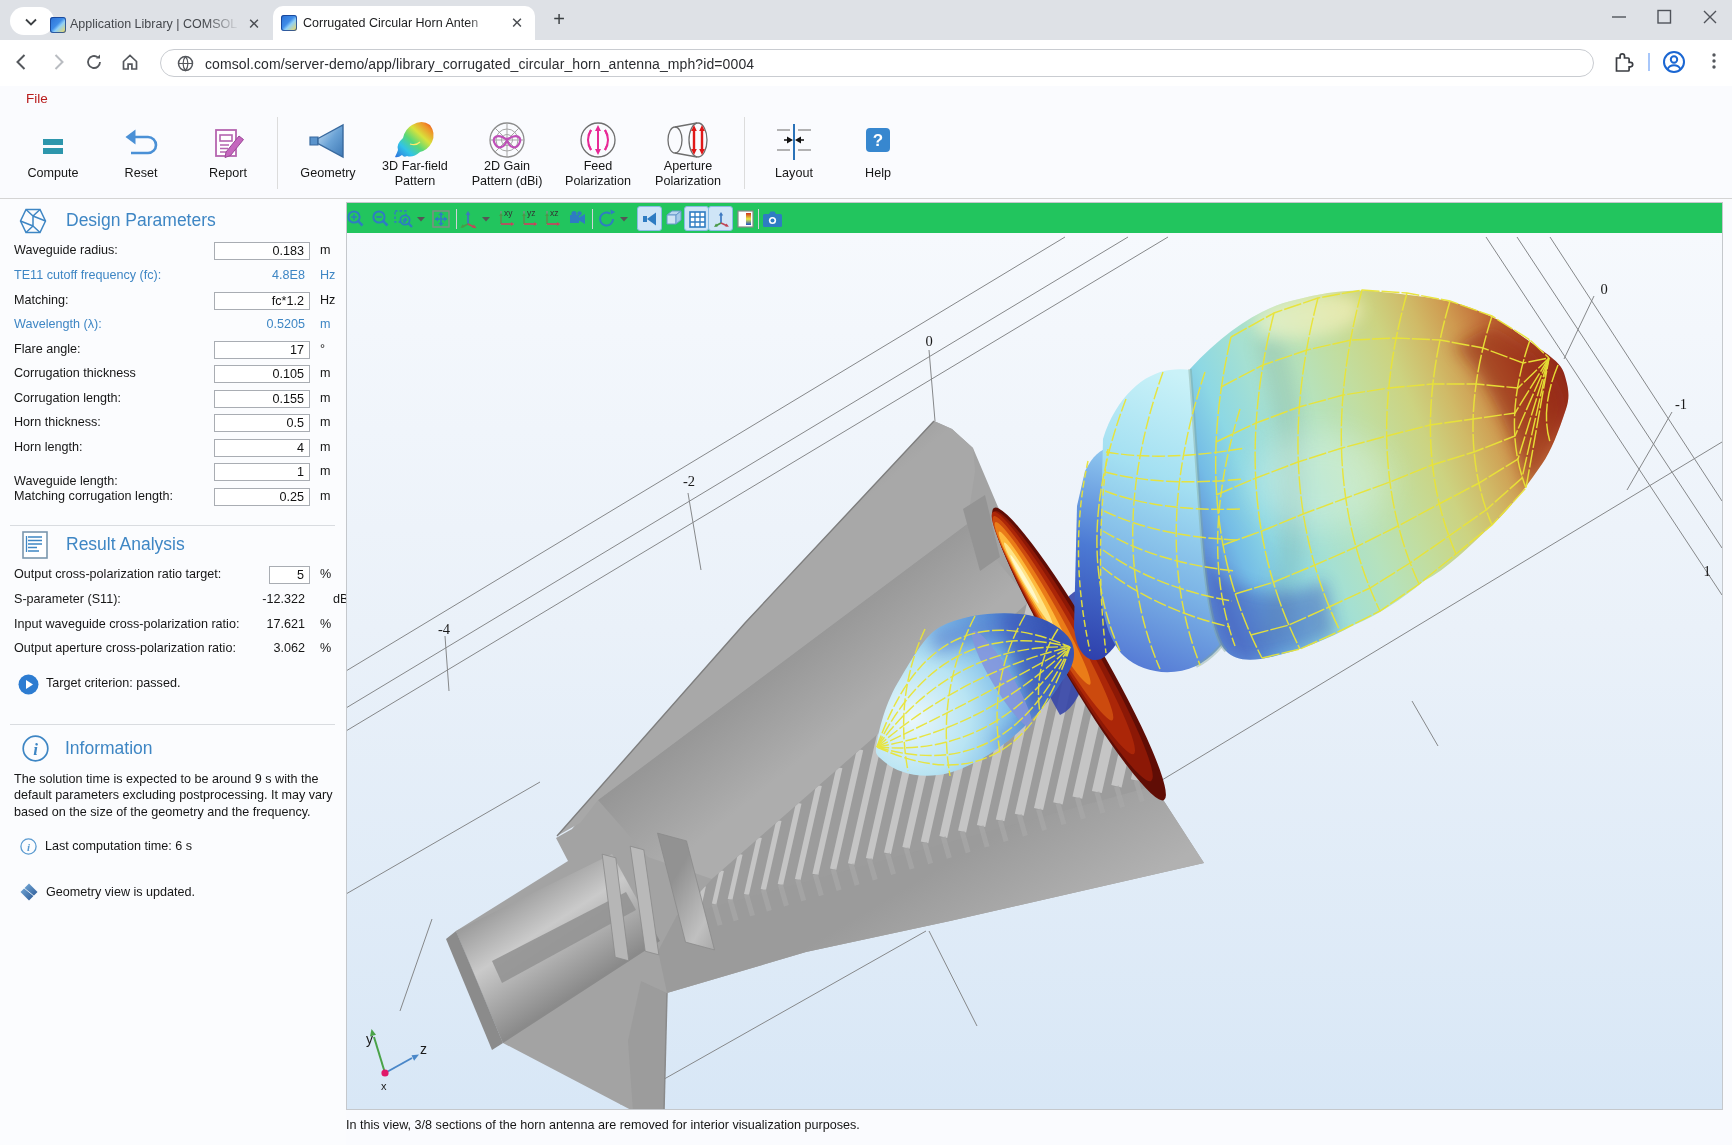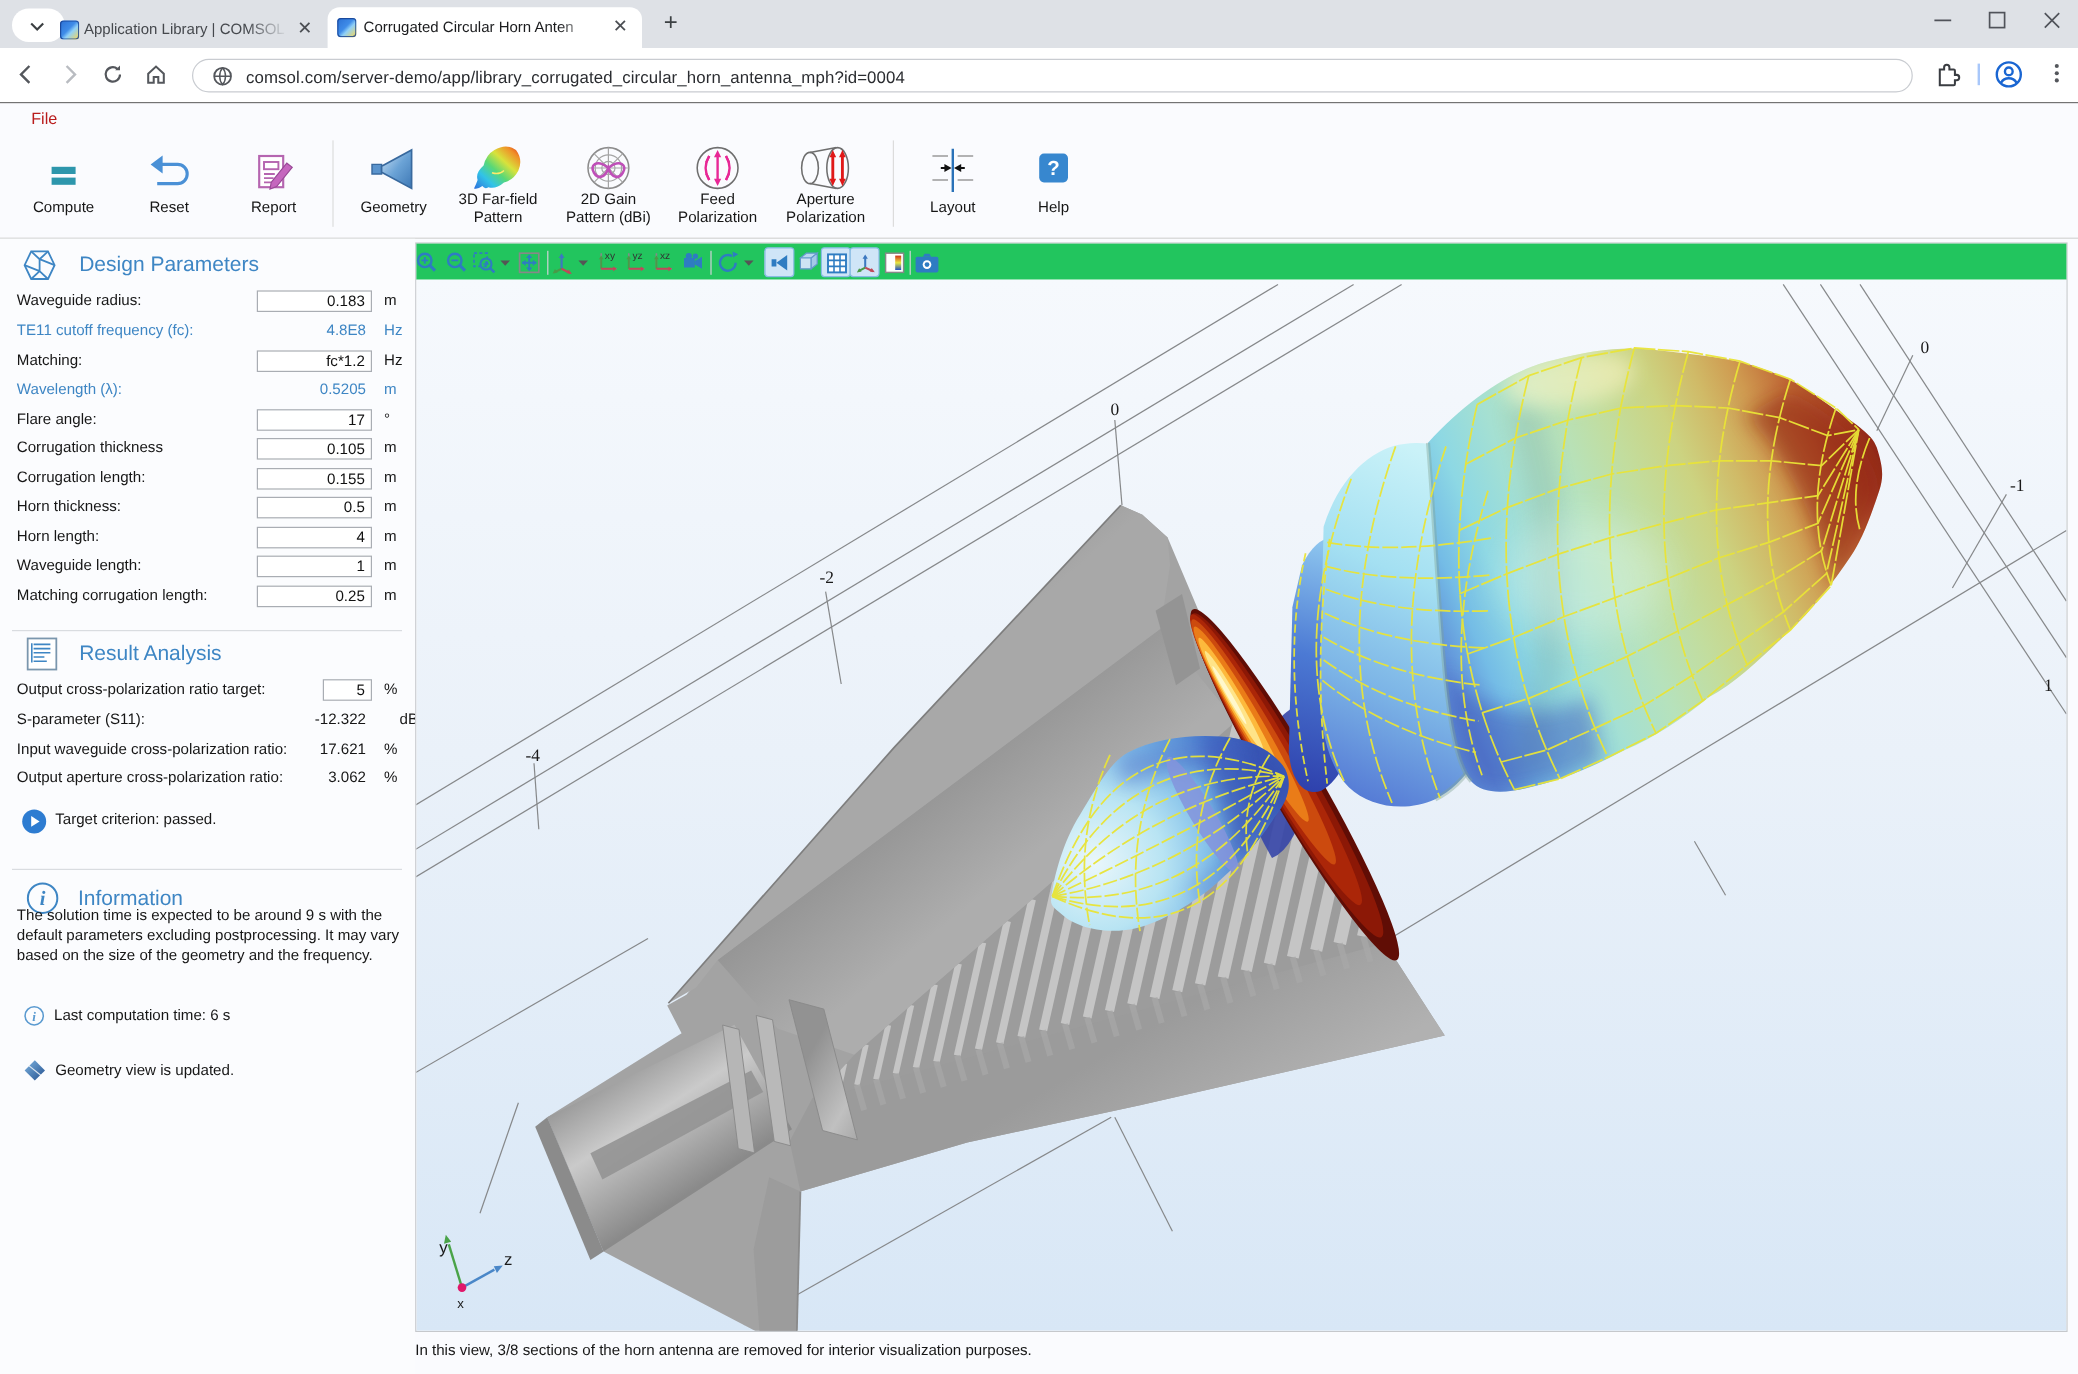--- a/index.html
+++ b/index.html
@@ -10,21 +10,21 @@
 #tabsearch { position:absolute; left:10px; top:7px; width:44px; height:28px; background:#fff; border-radius:14px; }
 #tabsearch svg { position:absolute; left:14px; top:8px; }
 .tab-inactive { position:absolute; left:42px; top:8px; width:228px; height:32px; color:#45484d; font-size:12.5px; }
 .tab-inactive .ttl { position:absolute; left:28px; top:9px; width:170px; white-space:nowrap; overflow:hidden; -webkit-mask-image:linear-gradient(90deg,#000 80%,transparent); }
 .tab-active { position:absolute; left:273px; top:6px; width:262px; height:34px; background:#fff; border-radius:10px 10px 0 0; color:#1b1c1e; font-size:12.5px; }
 .tab-active .ttl { position:absolute; left:30px; top:10px; width:190px; white-space:nowrap; overflow:hidden; -webkit-mask-image:linear-gradient(90deg,#000 86%,transparent); }
 .tabx { position:absolute; width:16px; height:16px; font-size:15px; color:#4b4e53; text-align:center; line-height:15px; font-family:"Liberation Sans"; }
 .favicon { position:absolute; left:8px; top:9px; width:16px; height:16px; border-radius:3px; background:linear-gradient(135deg,#2a6fd4 0%,#3f8ce8 45%,#8fd0f8 60%,#ffd94a 100%); box-shadow:inset 0 0 0 1px rgba(20,60,140,.8); }
 #newtab { position:absolute; left:548px; top:9px; width:22px; height:22px; color:#3c4043; font-size:20px; line-height:21px; text-align:center; font-weight:400; }
 #wctl { position:absolute; right:0px; top:0px; height:34px; color:#45484d; }
-#navbar { position:absolute; left:0; top:40px; width:1732px; height:50px; background:#fff; border-bottom:5px solid #737373; }
+#navbar { position:absolute; left:0; top:40px; width:1732px; height:50px; background:#fff; border-bottom:3px solid #737373; }
 .navico { position:absolute; top:12px; color:#54575c; }
 #urlbar { position:absolute; left:160px; top:9px; width:1434px; height:28px; border:1px solid #c9ccd1; border-radius:14px; background:#fff; }
 #urlbar .url { position:absolute; left:44px; top:6px; font-size:14px; color:#2a2c30; letter-spacing:0.1px; }
 
 #app { position:absolute; left:0; top:86px; width:1732px; height:1059px; background:#fafbfe; }
 #filemenu { position:absolute; left:26px; top:5px; font-size:13.5px; color:#b91c1c; }
 .rbtn { position:absolute; text-align:center; color:#161616; font-size:12.6px; }
 .rbtn .lbl { position:absolute; top:54px; width:100%; line-height:15px; }
 .rbtn .lbl2 { position:absolute; top:47px; width:100%; line-height:15px; }
 .rbtn svg { position:absolute; top:0; left:50%; transform:translateX(-50%); }
@@ -249,21 +249,21 @@
 <div class="funit" style="top:167px;">m</div>
 <div class="flabel" style="top:192px;">Corrugation length:</div>
 <div class="fbox" style="top:191px;">0.155</div>
 <div class="funit" style="top:192px;">m</div>
 <div class="flabel" style="top:216px;">Horn thickness:</div>
 <div class="fbox" style="top:215px;">0.5</div>
 <div class="funit" style="top:216px;">m</div>
 <div class="flabel" style="top:241px;">Horn length:</div>
 <div class="fbox" style="top:240px;">4</div>
 <div class="funit" style="top:241px;">m</div>
-<div class="flabel" style="top:265px;">Waveguide length:</div>
+<div class="flabel" style="top:275px;">Waveguide length:</div>
 <div class="fbox" style="top:264px;">1</div>
 <div class="funit" style="top:265px;">m</div>
 <div class="flabel" style="top:290px;">Matching corrugation length:</div>
 <div class="fbox" style="top:289px;">0.25</div>
 <div class="funit" style="top:290px;">m</div>
 <div class="sdiv" style="top:326px;"></div>
 <svg class="abs" style="left:22px;top:332px;" width="26" height="28" viewBox="0 0 26 28">
         <rect x="1" y="1" width="24" height="26" fill="#fff" stroke="#7a96ad" stroke-width="1.6"></rect>
         <path d="M6 6 h14 M6 9.5 h14 M6 13 h14 M6 16.5 h9 M6 20 h11" stroke="#3e86c4" stroke-width="1.3"></path>
         <path d="M4.5 5 v16" stroke="#3e86c4" stroke-width="1.3"></path>
@@ -285,21 +285,21 @@
         <circle cx="10.5" cy="10.5" r="10" fill="#2d7cd1"></circle>
         <path d="M8 6 L15 10.5 L8 15 z" fill="#fff"></path>
       </svg>
 <div class="flabel" style="left:46px;top:477px;">Target criterion: passed.</div>
 <div class="sdiv" style="top:525px;"></div>
 <svg class="abs" style="left:22px;top:536px;" width="27" height="27" viewBox="0 0 27 27">
         <circle cx="13.5" cy="13.5" r="12.3" fill="none" stroke="#3e86c4" stroke-width="1.7"></circle>
         <text x="13.5" y="19.5" text-anchor="middle" font-family="Liberation Serif" font-style="italic" font-size="17" font-weight="bold" fill="#3e86c4">i</text>
       </svg>
 <div class="sechead" style="left:65px;top:539px;">Information</div>
-<div class="para" style="top:556px;white-space:nowrap;">The solution time is expected to be around 9 s with the<br>default parameters excluding postprocessing. It may vary<br>based on the size of the geometry and the frequency.</div>
+<div class="para" style="top:572px;white-space:nowrap;">The solution time is expected to be around 9 s with the<br>default parameters excluding postprocessing. It may vary<br>based on the size of the geometry and the frequency.</div>
 <svg class="abs" style="left:20px;top:639px;" width="17" height="17" viewBox="0 0 17 17">
         <circle cx="8.5" cy="8.5" r="7.6" fill="none" stroke="#5a9ad0" stroke-width="1.3"></circle>
         <text x="8.5" y="12.6" text-anchor="middle" font-family="Liberation Serif" font-style="italic" font-size="11" font-weight="bold" fill="#5a9ad0">i</text>
       </svg>
 <div class="flabel" style="left:45px;top:640px;">Last computation time: 6 s</div>
 <svg class="abs" style="left:20px;top:684px;" width="18" height="18" viewBox="0 0 18 18">
         <defs>
           <linearGradient id="gdia" x1="0" y1="0" x2="1" y2="1">
             <stop offset="0" stop-color="#7db3e0"></stop>
             <stop offset="1" stop-color="#23508e"></stop>

